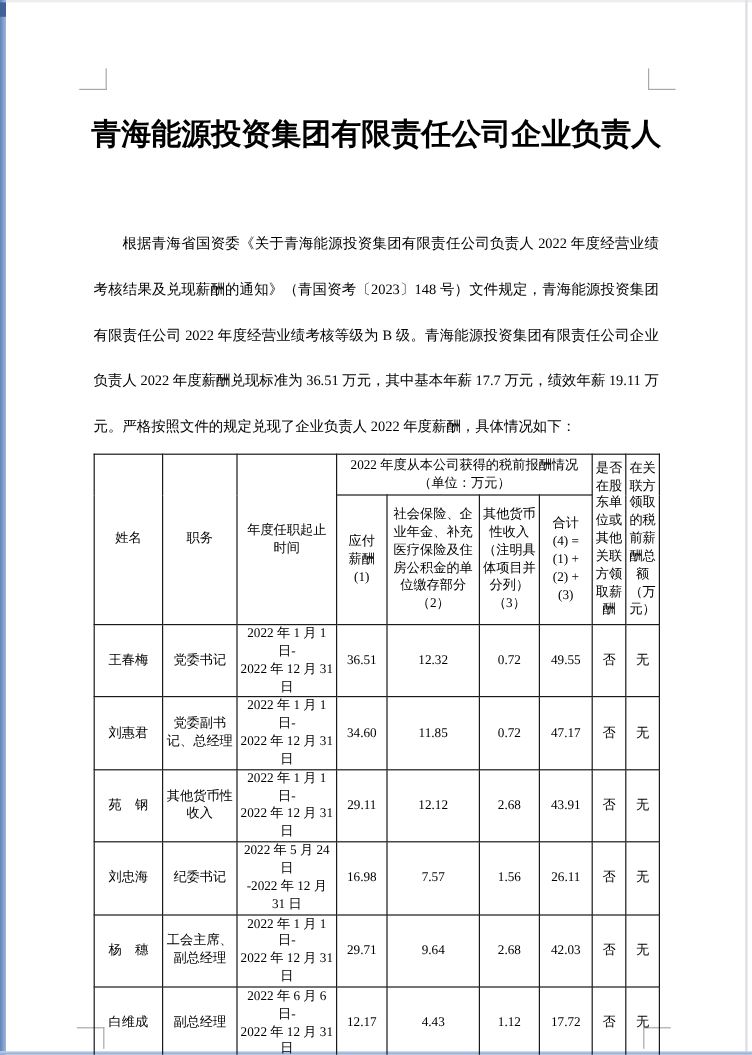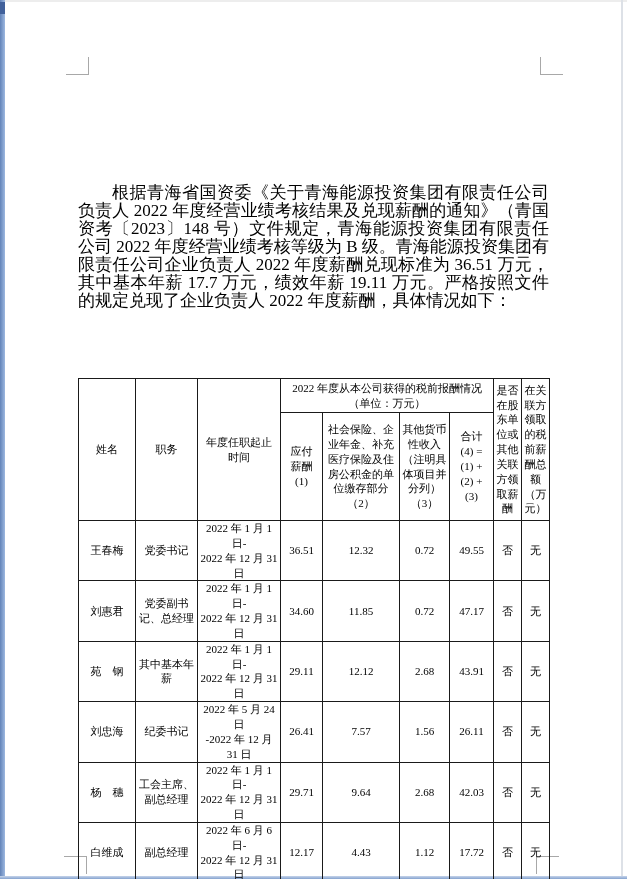--- a/index.html
+++ b/index.html
@@ -22,21 +22,21 @@
   .crop.tr{left:540px;top:57px;border-left:1px solid #a8a8a8;border-bottom:1px solid #a8a8a8;}
   .crop.bl{left:64px;top:856px;border-right:1px solid #a8a8a8;border-top:1px solid #a8a8a8;}
   .crop.br{left:536px;top:856px;border-left:1px solid #a8a8a8;border-top:1px solid #a8a8a8;}
   
   .doc-title{
     position:absolute;top:96px;left:40px;width:547px;
     text-align:center;font-weight:bold;font-size:25px;line-height:34px;
   }
   .doc-para{
     position:absolute;top:184px;left:78px;width:471px;margin:0;
-    font-size:17px;line-height:18px;text-align:justify;text-indent:2em;
+    font-size:12px;line-height:38px;text-align:justify;text-indent:2em;
   }
   table.salary-table{
     position:absolute;top:378px;left:78px;width:471px;
     border-collapse:collapse;table-layout:fixed;
   }
   .salary-table td{
     border:1px solid #1a1a1a;text-align:center;vertical-align:middle;
     padding:0 2px;font-size:11px;line-height:1.35;overflow:hidden;
   }
   .pre{white-space:pre-line;margin-left:12px;}
@@ -57,20 +57,21 @@
 <div class="left-strip-cap"></div>
 <div class="right-line"></div>
 <div class="bottom-strip"></div>
 
 <div class="crop tl"></div>
 <div class="crop tr"></div>
 <div class="crop bl"></div>
 <div class="crop br"></div>
 
 <div class="doc-title">
+  <div>青海能源投资集团有限责任公司企业负责人</div>
 </div>
 
 <p class="doc-para">根据青海省国资委《关于青海能源投资集团有限责任公司负责人 2022 年度经营业绩考核结果及兑现薪酬的通知》（青国资考〔2023〕148 号）文件规定，青海能源投资集团有限责任公司 2022 年度经营业绩考核等级为 B 级。青海能源投资集团有限责任公司企业负责人 2022 年度薪酬兑现标准为 36.51 万元，其中基本年薪 17.7 万元，绩效年薪 19.11 万元。严格按照文件的规定兑现了企业负责人 2022 年度薪酬，具体情况如下：</p>
 
 <table class="salary-table">
   <colgroup>
     <col style="width:57px">
       <col style="width:62px">
       <col style="width:83px">
     <col style="width:42px">
@@ -125,36 +126,36 @@
 2022 年 12 月 31 日</td>
       <td class="num-cell">34.60</td>
       <td class="num-cell">11.85</td>
       <td class="num-cell">0.72</td>
       <td class="num-cell">47.17</td>
       <td class="cn-cell">否</td>
       <td class="cn-cell">无</td>
     </tr>
     <tr style="height:35px">
       <td class="name-cell">苑　钢</td>
-      <td class="pos-cell">其中基本年薪</td>
+      <td class="pos-cell">其他货币性收入</td>
       <td class="date-cell pre">2022 年 1 月 1 日-
 2022 年 12 月 31 日</td>
       <td class="num-cell">29.11</td>
       <td class="num-cell">12.12</td>
       <td class="num-cell">2.68</td>
       <td class="num-cell">43.91</td>
       <td class="cn-cell">否</td>
       <td class="cn-cell">无</td>
     </tr>
     <tr style="height:37px">
       <td class="name-cell">刘忠海</td>
       <td class="pos-cell">纪委书记</td>
       <td class="date-cell pre">2022 年 5 月 24 日
 -2022 年 12 月 31 日</td>
-      <td class="num-cell">26.41</td>
+      <td class="num-cell">16.98</td>
       <td class="num-cell">7.57</td>
       <td class="num-cell">1.56</td>
       <td class="num-cell">26.11</td>
       <td class="cn-cell">否</td>
       <td class="cn-cell">无</td>
     </tr>
     <tr style="height:38px">
       <td class="name-cell">杨　穗</td>
       <td class="pos-cell">工会主席、副总经理</td>
       <td class="date-cell pre">2022 年 1 月 1 日-

